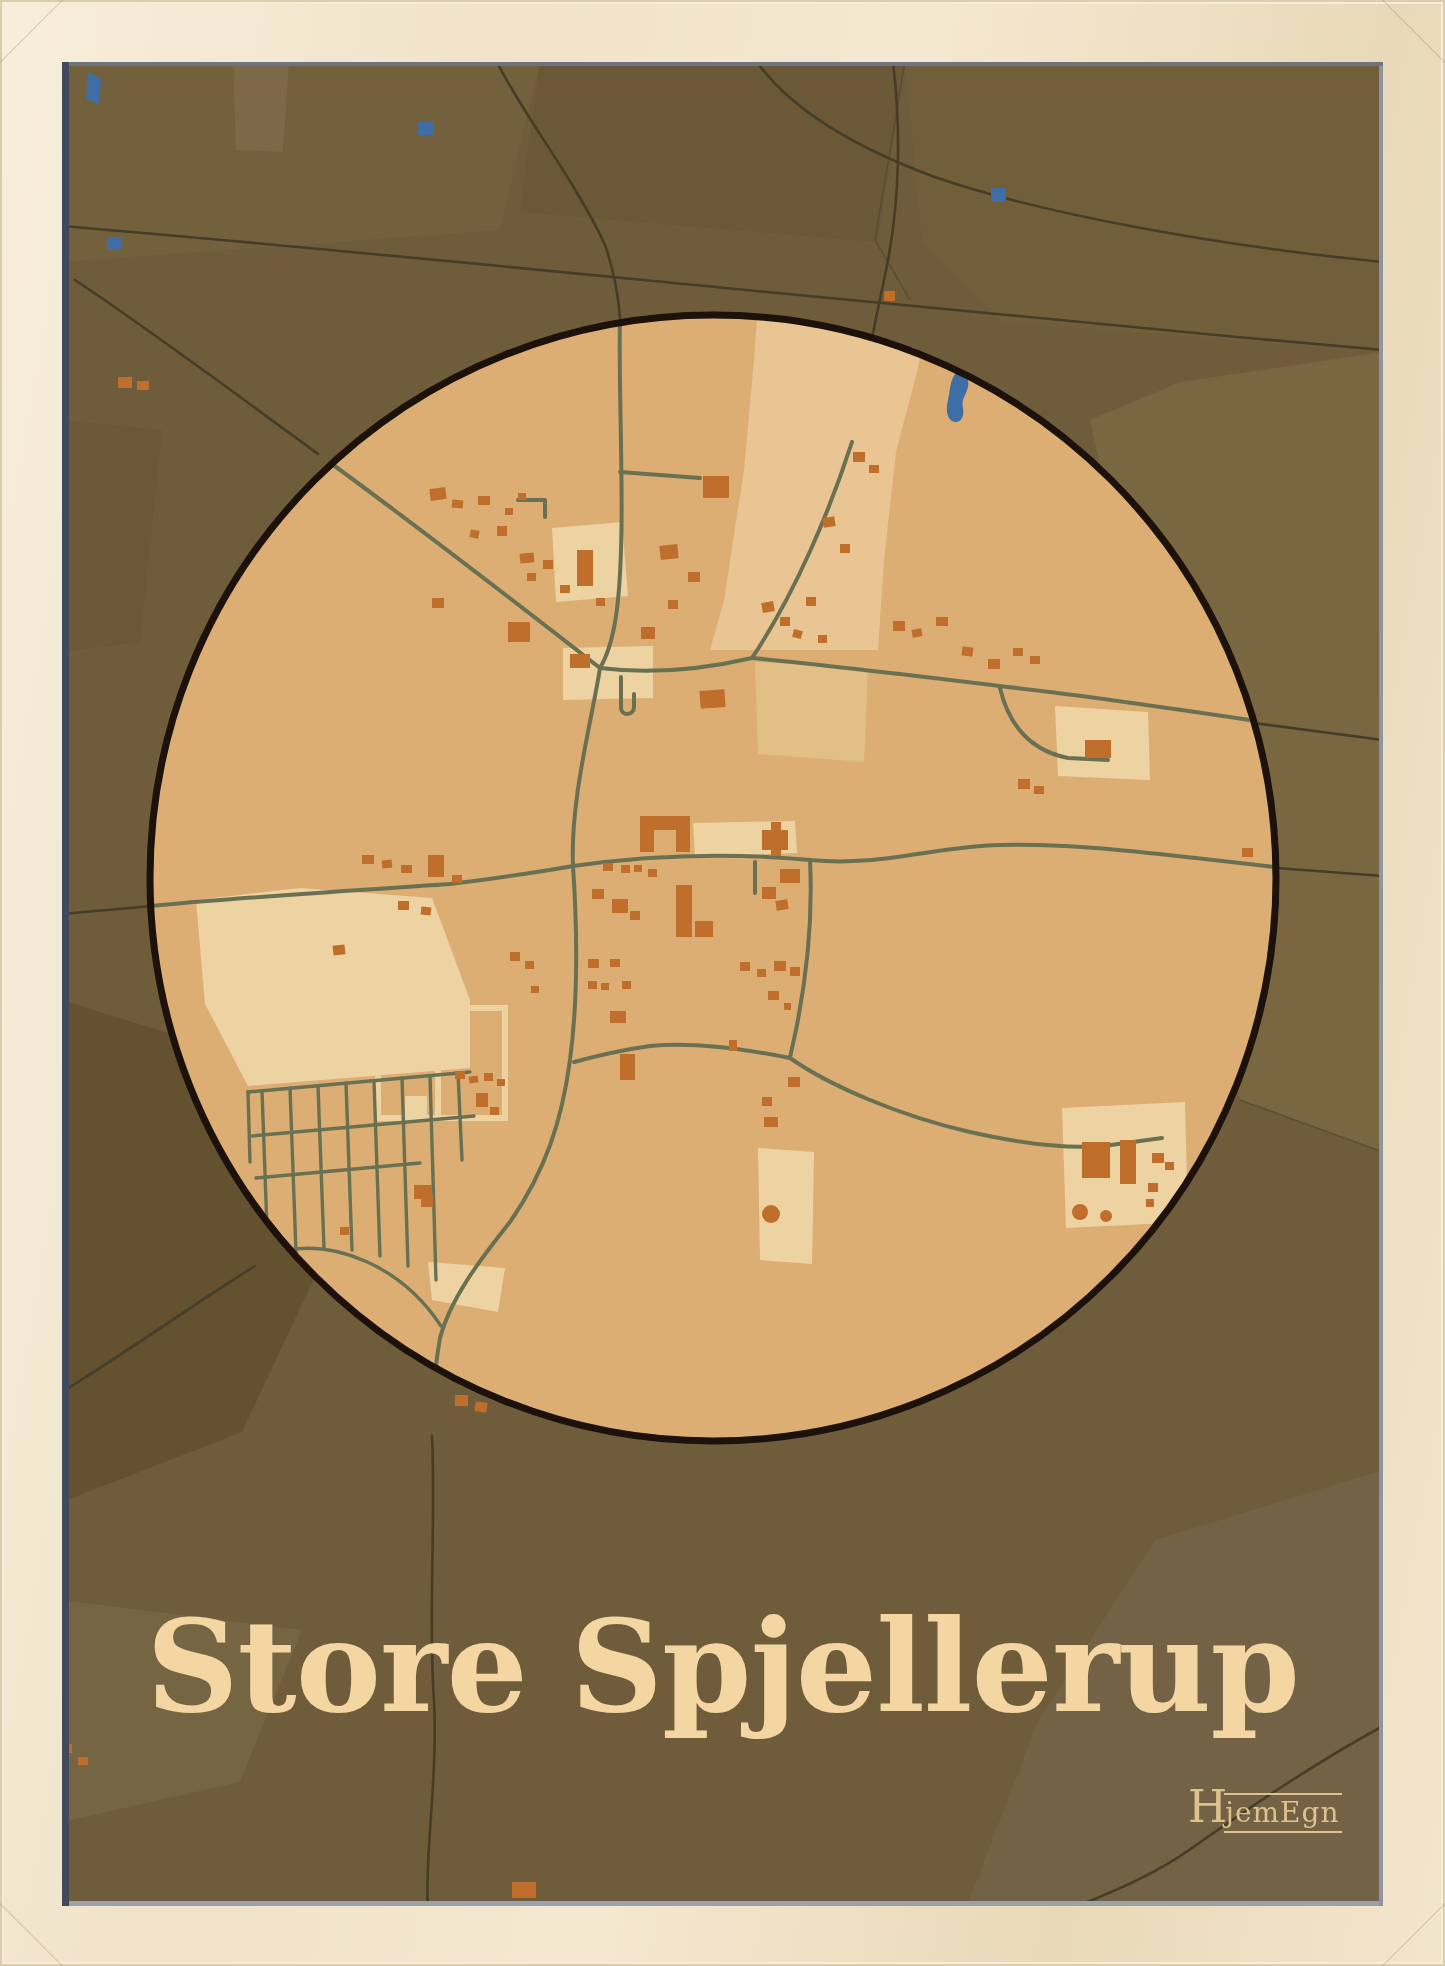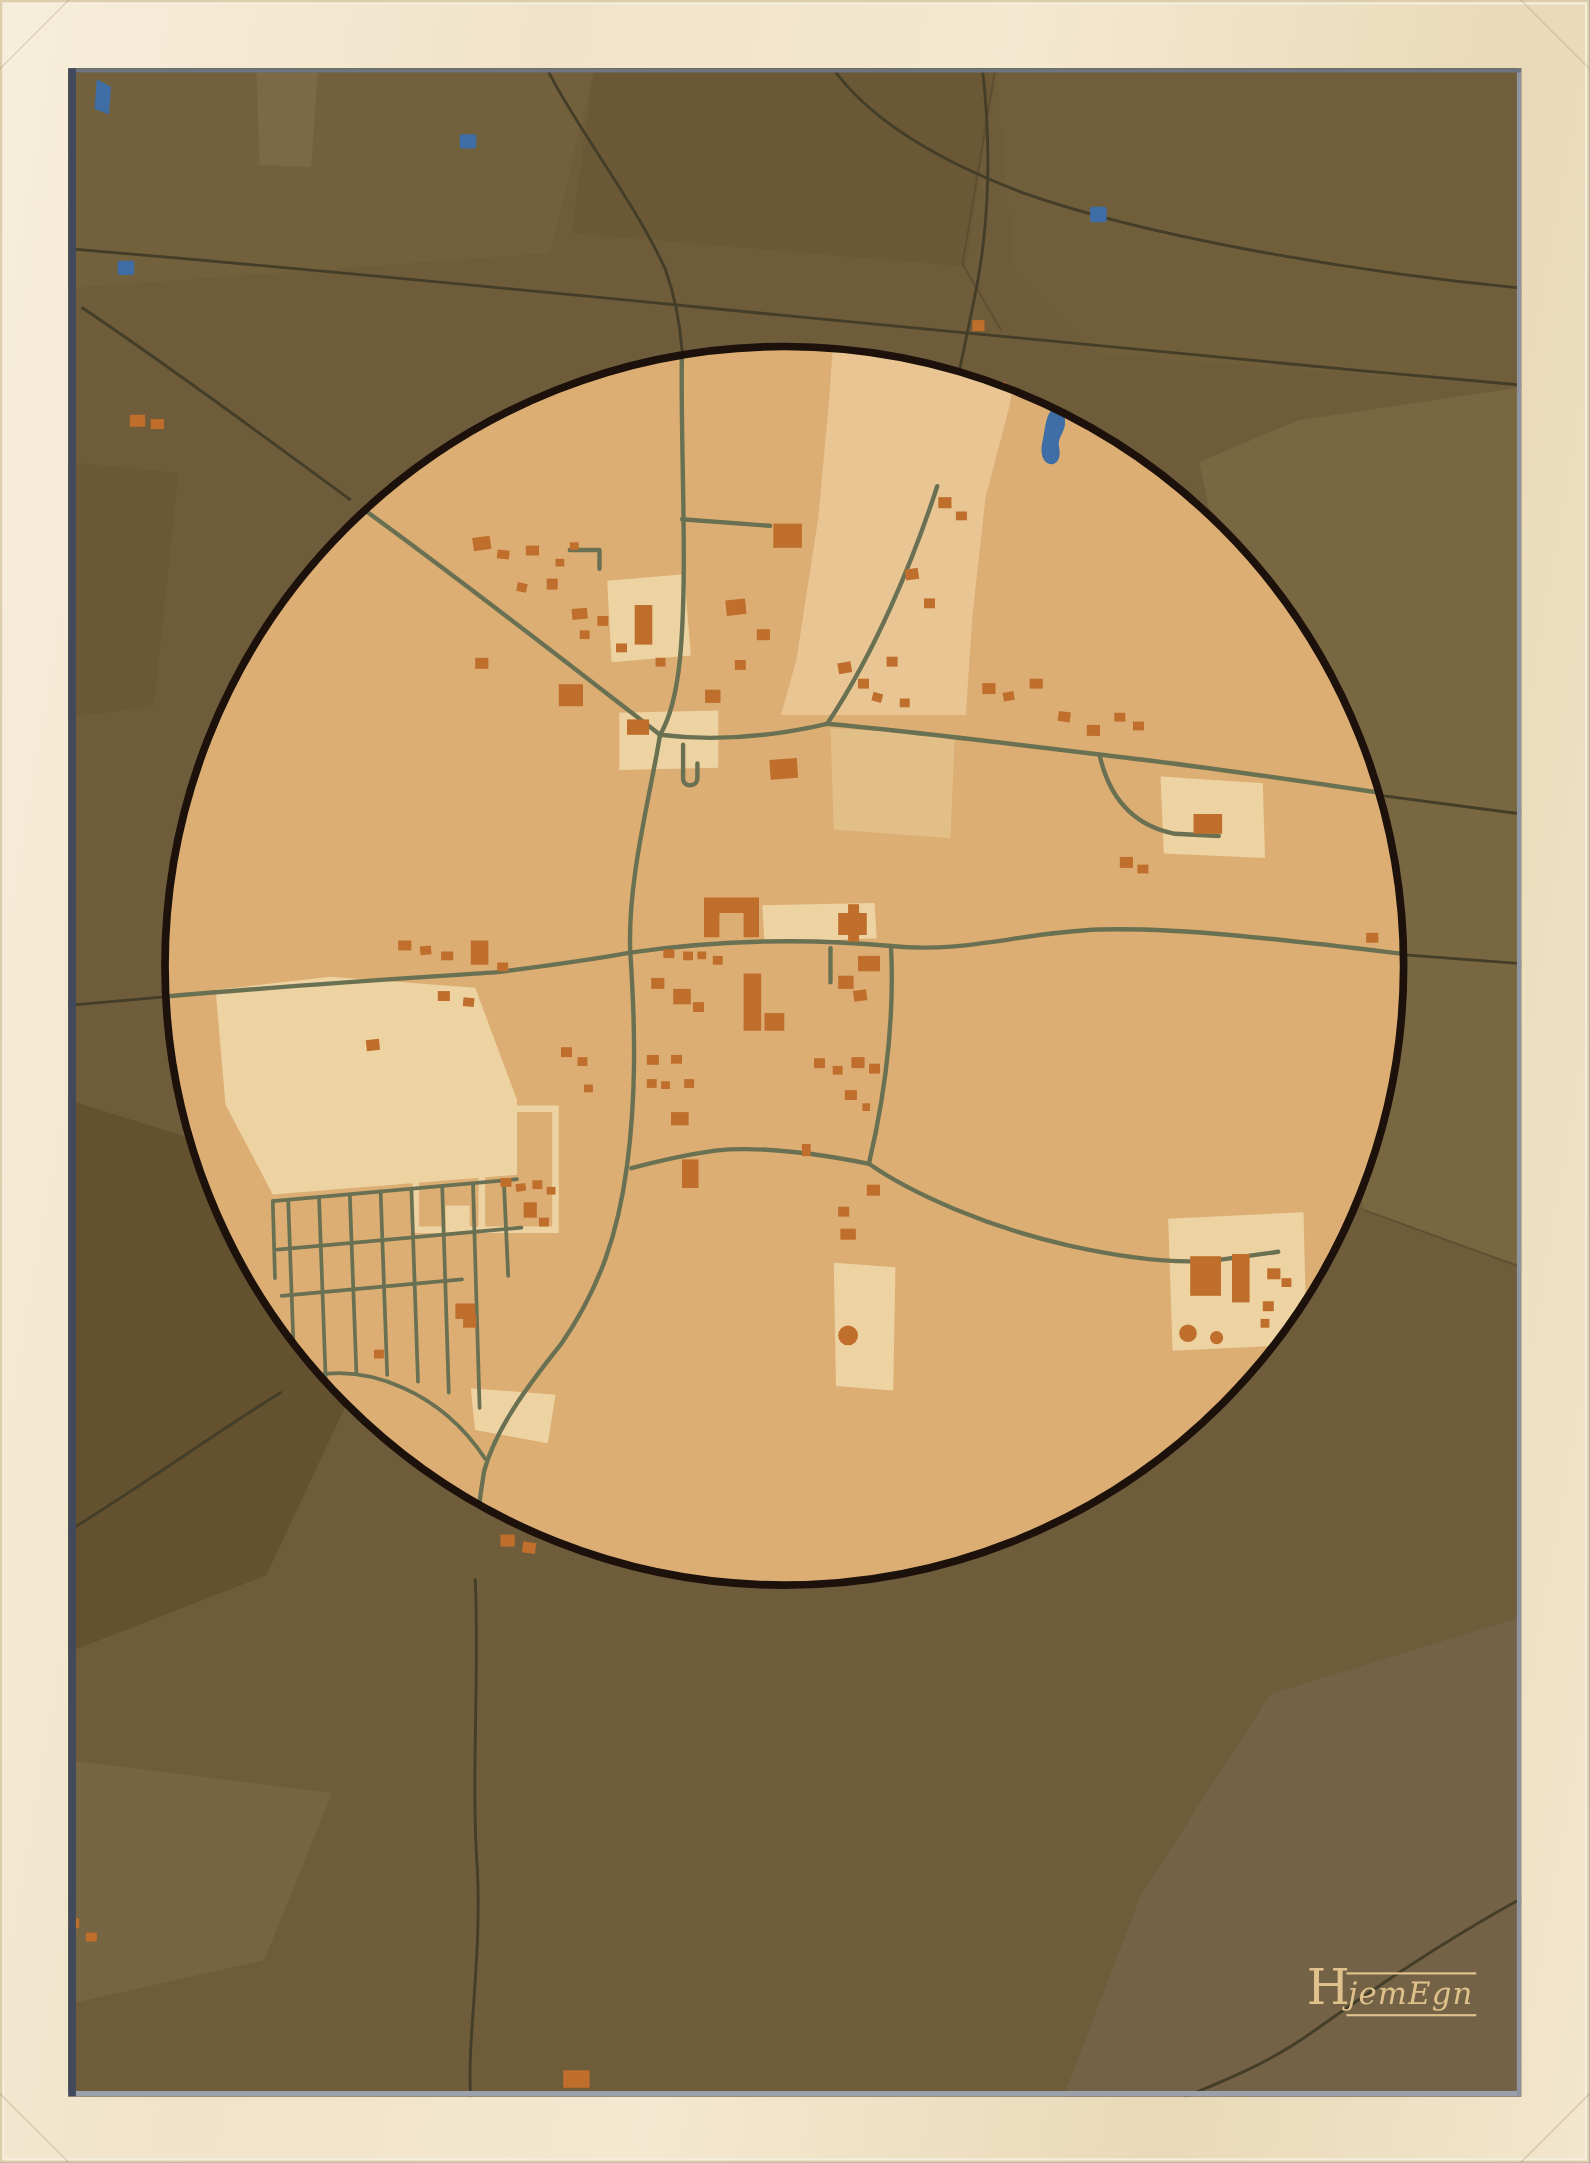--- a/index.html
+++ b/index.html
@@ -34,21 +34,21 @@
   .fline    {fill:none;stroke:#5a4b30;stroke-width:1.6;opacity:.8;}
   
   .title{position:absolute;left:0;right:0;top:1540px;text-align:center;white-space:nowrap;
          font-weight:bold;font-size:128px;line-height:1;letter-spacing:-1px;
          color:var(--c-title,#f3d6a2);}
   .logo{position:absolute;left:1126px;top:1722px;color:var(--c-logo,#dfc18c);white-space:nowrap;}
   .logo-h{font-size:45px;line-height:1;}
   .logo-rest{font-size:28px;line-height:1;letter-spacing:1px;
              border-top:2px solid var(--c-logo,#dfc18c);
              border-bottom:2px solid var(--c-logo,#dfc18c);
-             padding:1px 3px 2px 1px;margin-left:-3px;font-style:italic;}
+             padding:1px 3px 2px 1px;margin-left:-3px;}
 </style>
 </head>
 <body>
 
 <div class="poster">
   <div class="frame">
     <span class="miter tl"></span>
     <span class="miter tr"></span>
     <span class="miter bl"></span>
     <span class="miter br"></span>
@@ -268,20 +268,21 @@
               <circle cx="771" cy="1214" r="9" class="bldg"></circle>
             </g>
           <path class="bldg" d="M640,816 h50 v36 h-14 v-22 h-22 v22 h-14 z"></path>
 
           <path class="water" d="M955,374 c8,-5 15,2 13,13 c-2,9 -7,11 -5,21 c2,10 -4,17 -11,13 c-6,-4 -6,-13 -4,-21 c2,-9 2,-19 7,-26 z"></path>
         </g>
 
         <circle cx="713" cy="878" r="563" fill="none" stroke="var(--c-rim)" stroke-width="7"></circle>
       </svg>
 
+      <div class="title">Store Spjellerup</div>
 
       <div class="logo">
         <span class="logo-h">H</span><span class="logo-rest">jemEgn</span>
       </div>
 
       <div class="art-edge"></div>
     </div>
   </div>
 </div>
 

